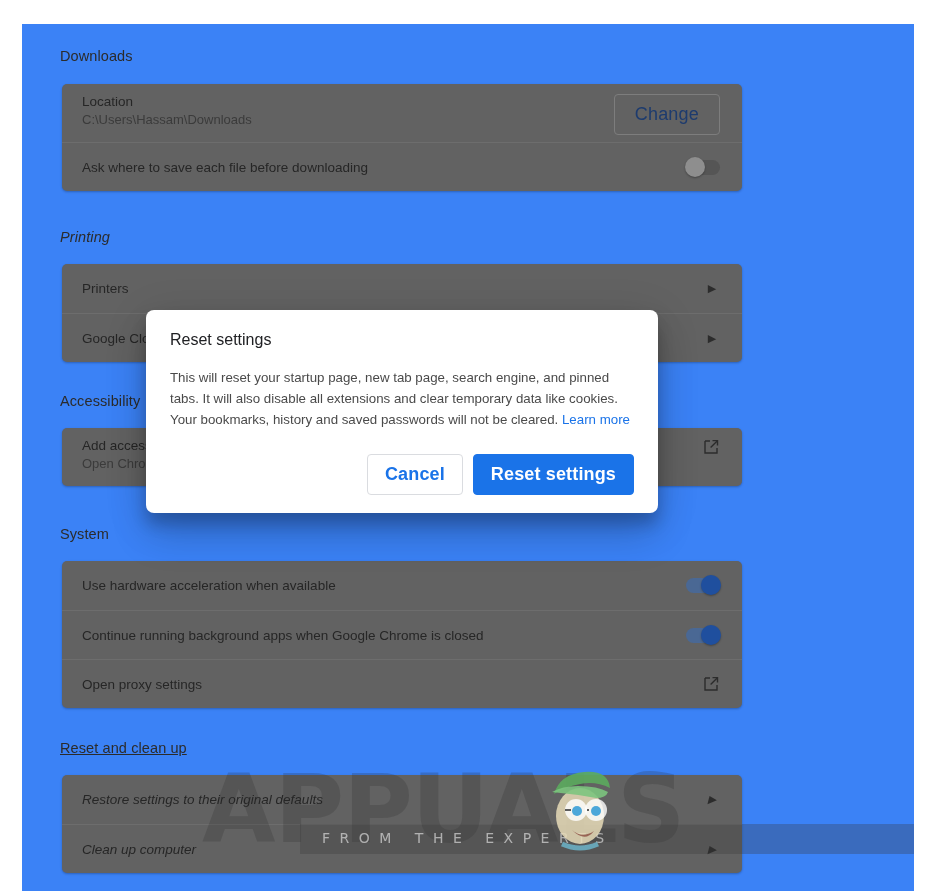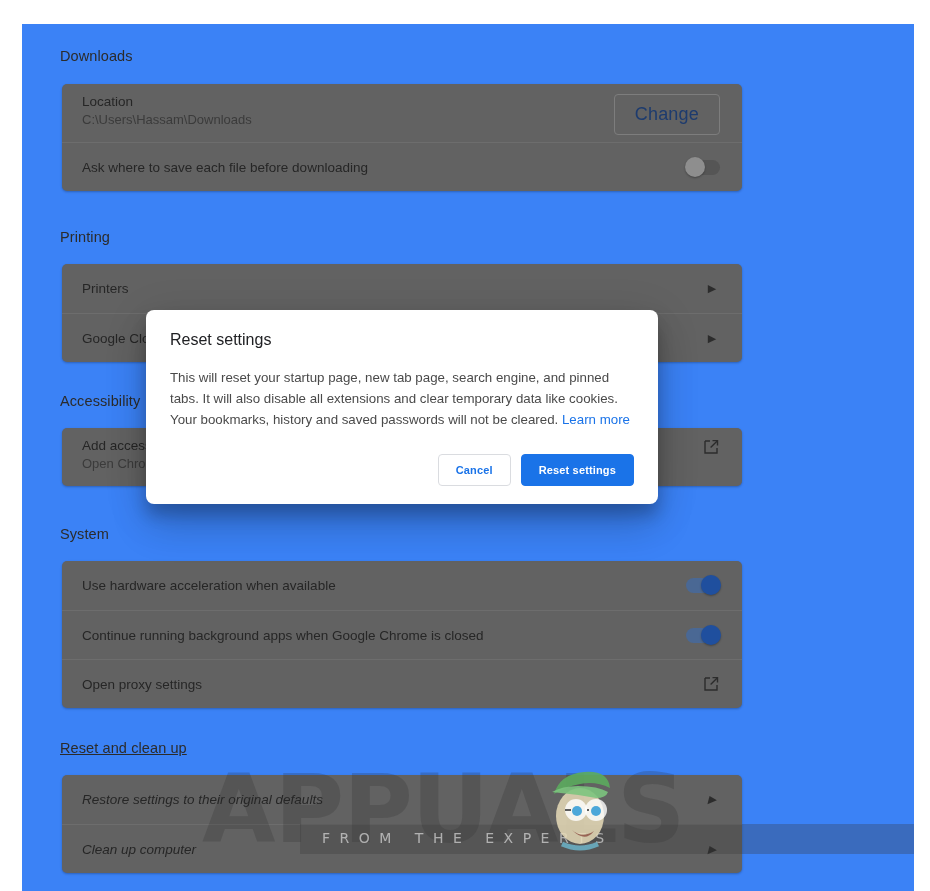--- a/index.html
+++ b/index.html
@@ -162,21 +162,21 @@
   .dlg-actions {
     display: flex;
     justify-content: flex-end;
     align-items: center;
     gap: 10px;
     padding: 24px 24px 18px 24px;
   }
 
   .btn {
     font-family: inherit;
-    font-size: 11px;
+    font-size: 18px;
     font-weight: bold;
     border-radius: 4px;
     padding: 9px 17px;
     cursor: pointer;
     letter-spacing: .15px;
   }
   .btn-secondary {
     background: #ffffff;
     border: 1px solid #dadce0;
     color: #1a73e8;
@@ -280,21 +280,21 @@
       <div class="row">
         <div class="row-text">
           <div class="row-label">Ask where to save each file before downloading</div>
         </div>
         <div class="toggle">
           <div class="knob"></div>
         </div>
       </div>
     </div>
 
-    <div class="section-title" style="left:38px; top:205px;">Printing</div>
+    <div class="section-title" style="left:38px; top:205px;font-style:italic;">Printing</div>
 
     <div class="card" style="left:40px; top:240px; width:680px;">
       <div class="row">
         <div class="row-text">
           <div class="row-label">Printers</div>
         </div>
         <span class="chevron">▶</span>
       </div>
       <div class="row">
         <div class="row-text">

